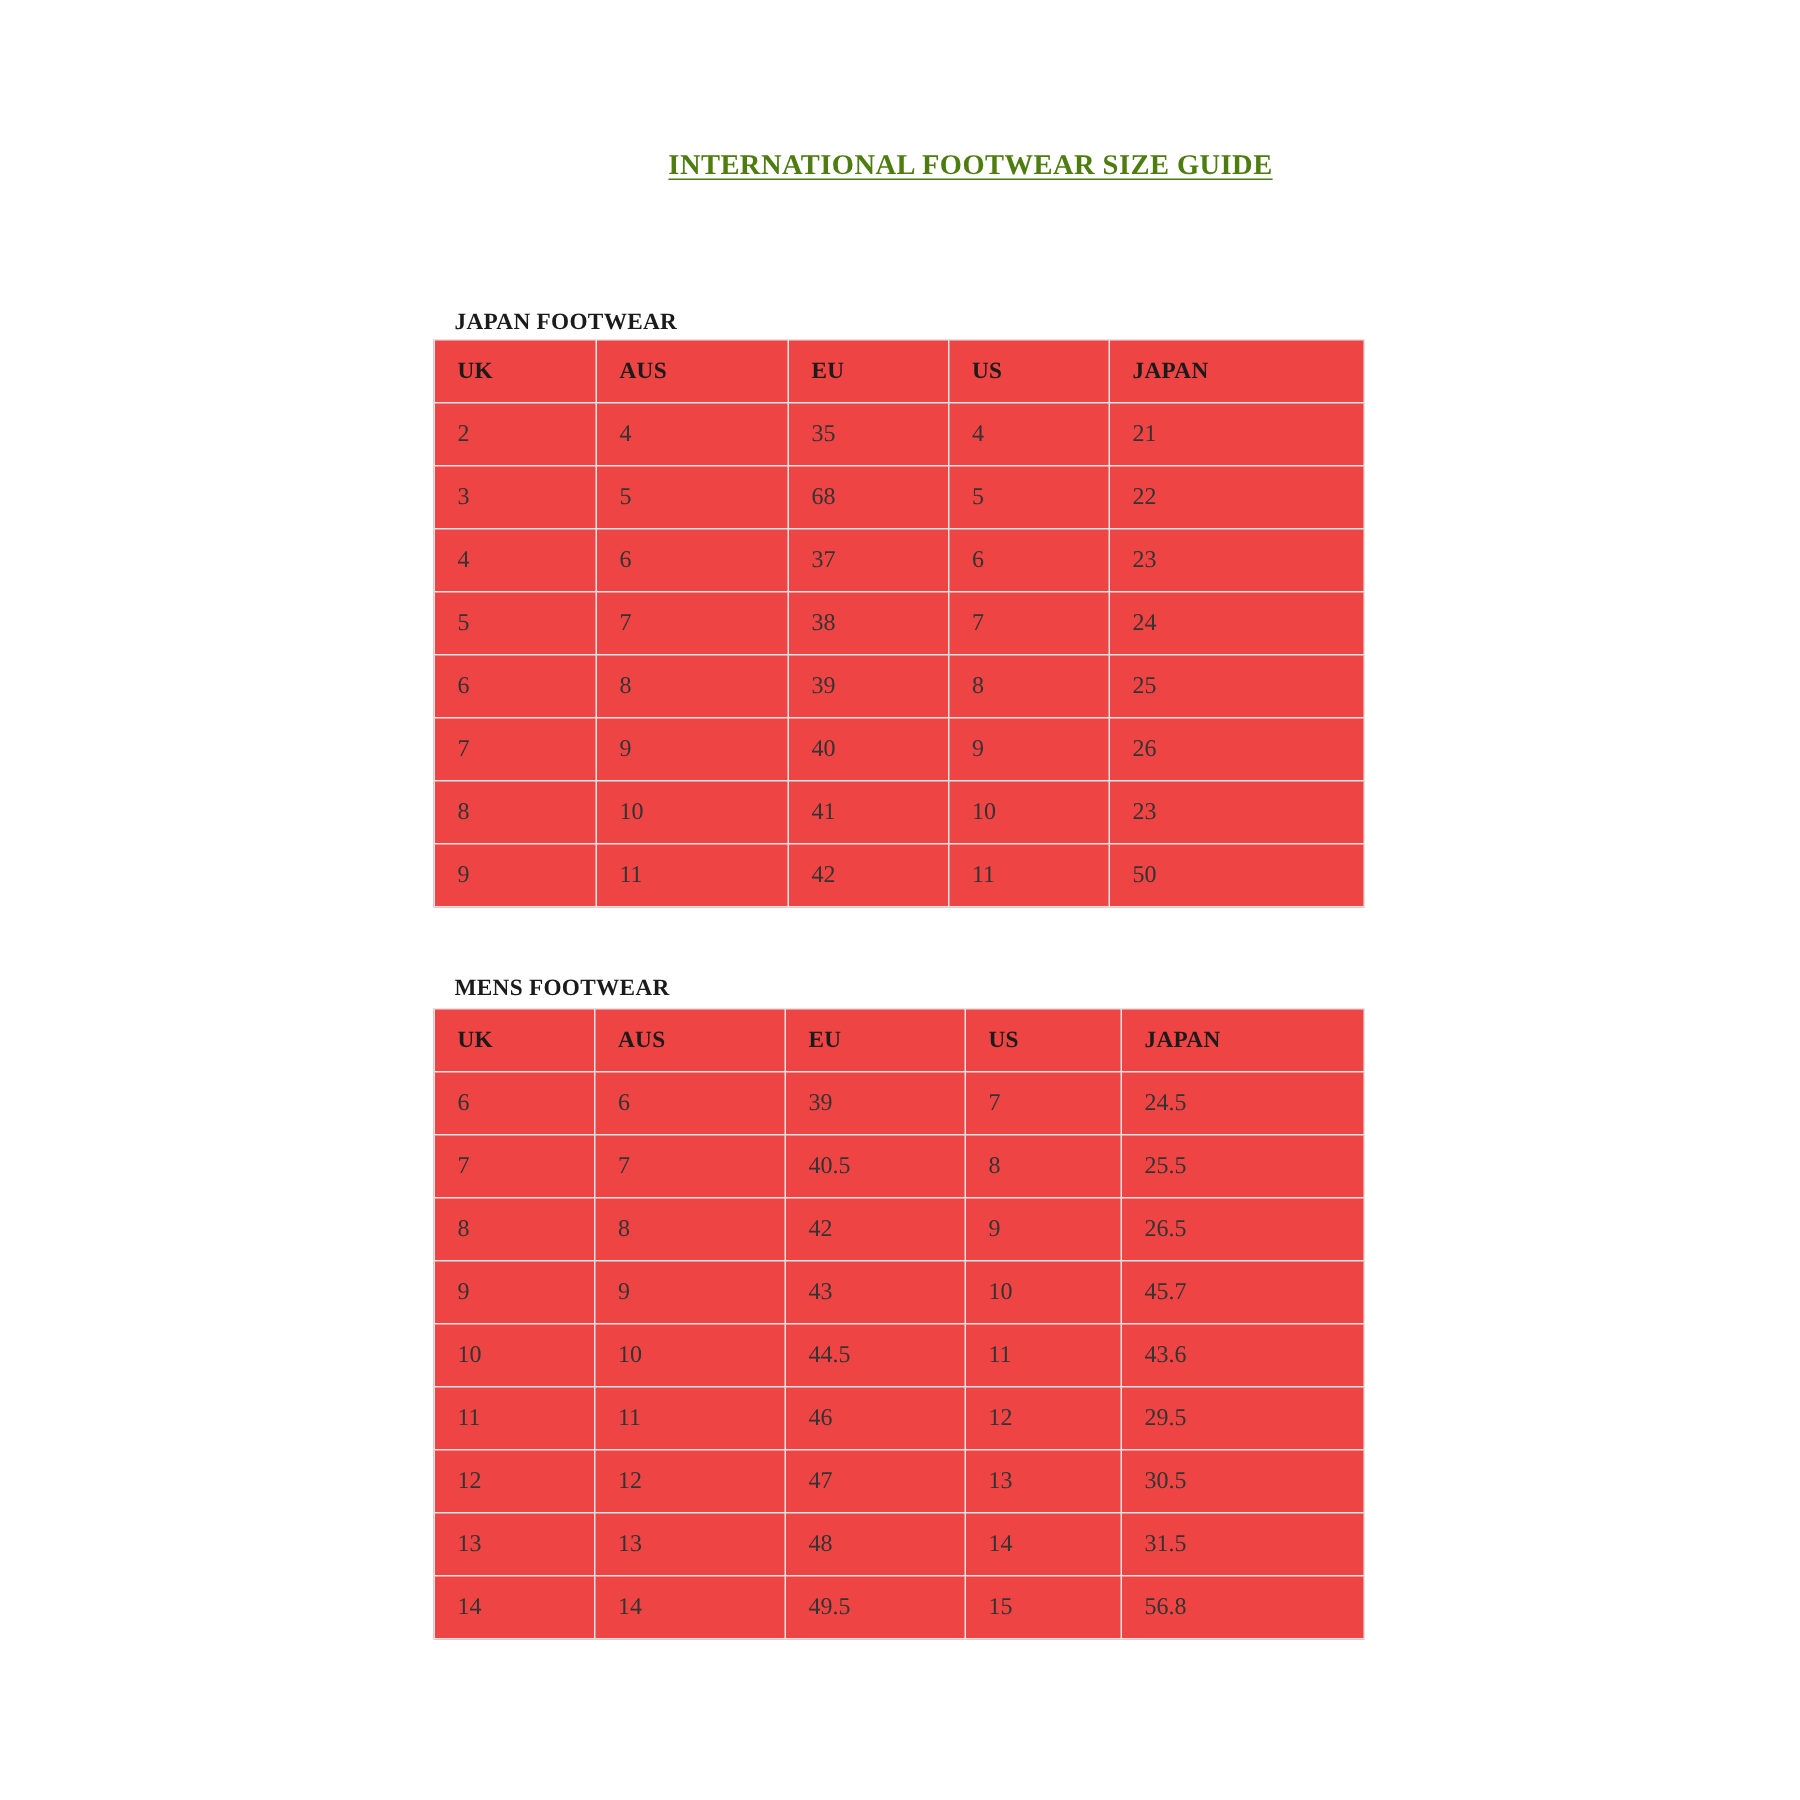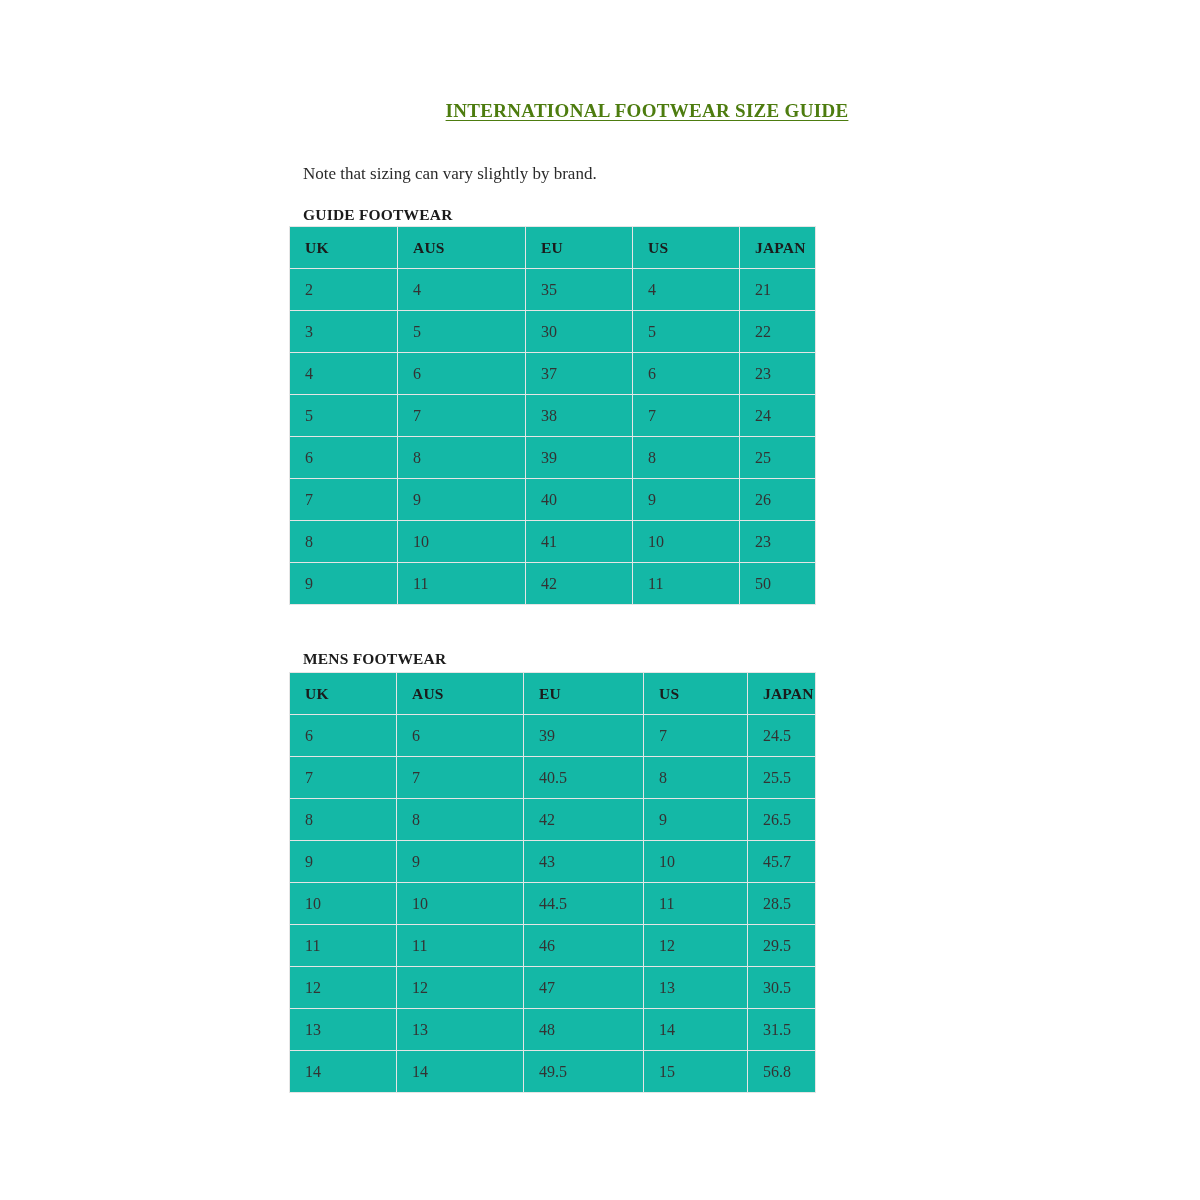--- a/index.html
+++ b/index.html
@@ -46,24 +46,24 @@
     font-size: 15.5px;
     font-weight: bold;
     letter-spacing: 0.2px;
     color: #1b1b1b;
   }
   .section-title.womens { top: 206px; }
   .section-title.mens   { top: 650px; }
   table.size-table {
     position: absolute;
     left: 0;
-    width: 527px;
+    width: 621px;
     border-collapse: collapse;
     table-layout: fixed;
-    background: #14b8a6;
+    background: #ef4444;
   }
   table.size-table.womens { top: 226px; }
   table.size-table.mens   { top: 672px; }
   .size-table th, .size-table td {
     border: 1px solid #e5e5e5;
     height: 41px;
     padding: 0 4px 0 15px;
     text-align: left;
     vertical-align: middle;
     overflow: hidden;
@@ -94,23 +94,22 @@
 </style>
 </head>
 <body>
 
 <div class="page">
 
   <h1 class="title">INTERNATIONAL FOOTWEAR SIZE GUIDE</h1>
 
   <div class="content">
 
-    <p class="note">Note that sizing can vary slightly by brand.</p>
-
-    <h2 class="section-title womens">GUIDE FOOTWEAR</h2>
+
+    <h2 class="section-title womens">JAPAN FOOTWEAR</h2>
 
     <table class="size-table womens">
       <colgroup>
         <col class="c1">
           <col class="c2">
           <col class="c3">
           <col class="c4">
           <col class="c5">
       </colgroup>
       <thead>
@@ -126,21 +125,21 @@
           <tr>
             <td>2</td>
             <td>4</td>
             <td>35</td>
             <td>4</td>
             <td>21</td>
           </tr>
           <tr>
             <td>3</td>
             <td>5</td>
-            <td>30</td>
+            <td>68</td>
             <td>5</td>
             <td>22</td>
           </tr>
           <tr>
             <td>4</td>
             <td>6</td>
             <td>37</td>
             <td>6</td>
             <td>23</td>
           </tr>
@@ -228,21 +227,21 @@
             <td>9</td>
             <td>43</td>
             <td>10</td>
             <td>45.7</td>
           </tr>
           <tr>
             <td>10</td>
             <td>10</td>
             <td>44.5</td>
             <td>11</td>
-            <td>28.5</td>
+            <td>43.6</td>
           </tr>
           <tr>
             <td>11</td>
             <td>11</td>
             <td>46</td>
             <td>12</td>
             <td>29.5</td>
           </tr>
           <tr>
             <td>12</td>

